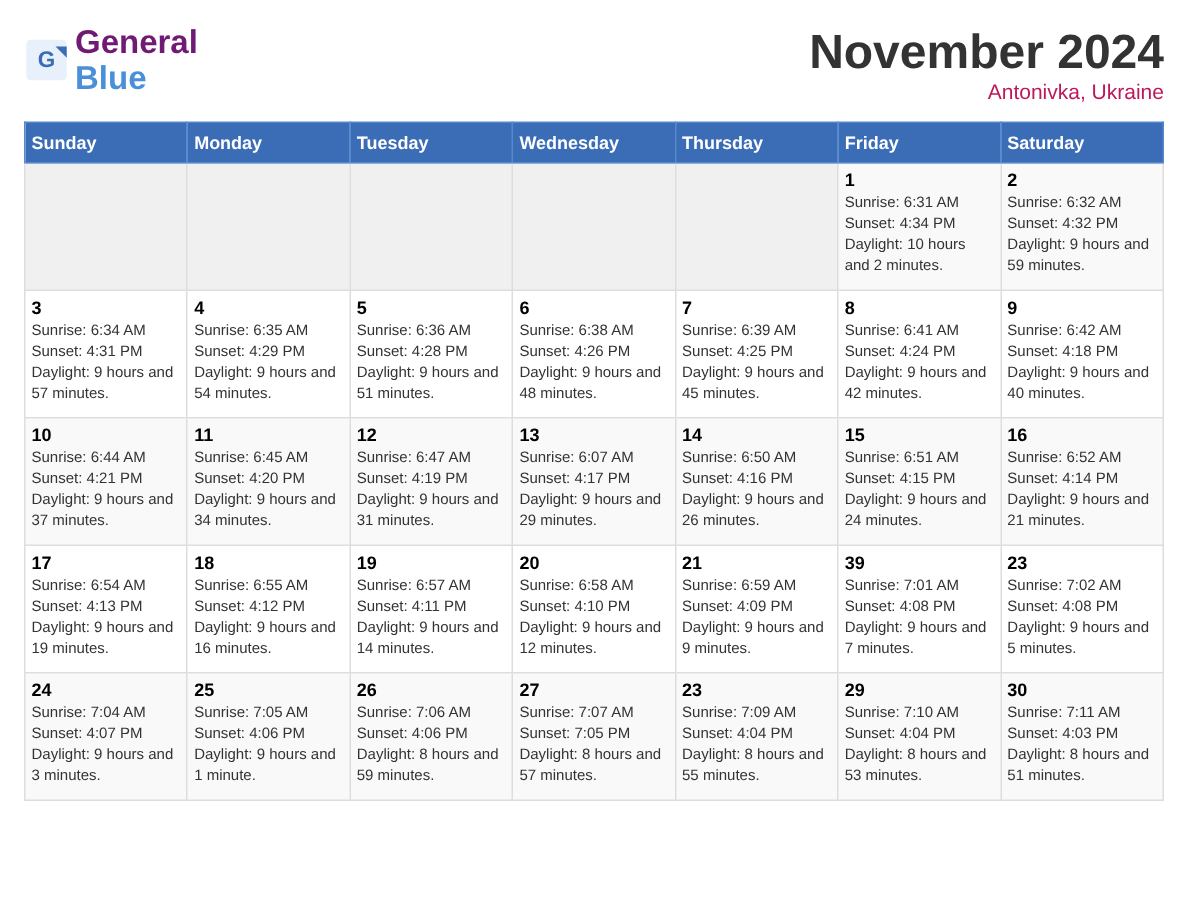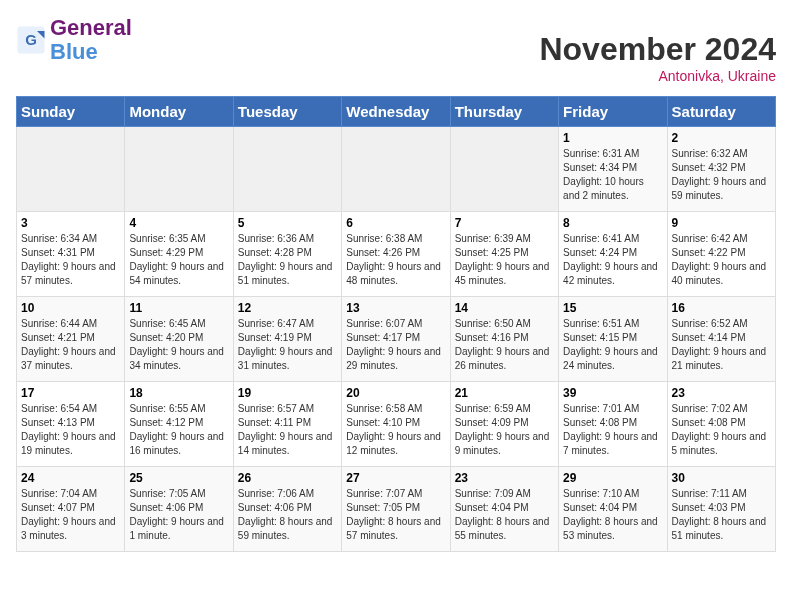--- a/index.html
+++ b/index.html
@@ -32,37 +32,36 @@
       height: 30px;
       margin-right: 4px;
     }
     .title-block {
       text-align: right;
     }
     .month-title {
       font-size: 32px;
       font-weight: bold;
       color: #333;
-      margin-top: 15px;
     }
     .subtitle {
       font-size: 14px;
       color: #be185d;
     }
     table {
       width: 100%;
       border-collapse: collapse;
       font-size: 11px;
     }
     thead tr th {
       background: #3a6db5;
       color: #fff;
       padding: 6px 4px;
       text-align: left;
-      font-size: 15px;
+      font-size: 12px;
       font-weight: bold;
       border: 1px solid #5588cc;
     }
     tbody tr td {
       vertical-align: top;
       padding: 4px;
       border: 1px solid #ddd;
       width: calc(100% / 7);
       min-height: 70px;
       height: 85px;
@@ -180,21 +179,21 @@
         <td>
           <span class="day-num">8</span>
           <div class="day-info">Sunrise: 6:41 AM
 Sunset: 4:24 PM
 Daylight: 9 hours
 and 42 minutes.</div>
         </td>
         <td>
           <span class="day-num">9</span>
           <div class="day-info">Sunrise: 6:42 AM
-Sunset: 4:22 PM
+Sunset: 4:18 PM
 Daylight: 9 hours
 and 40 minutes.</div>
         </td>
       </tr>
       <tr>
         <td>
           <span class="day-num">10</span>
           <div class="day-info">Sunrise: 6:44 AM
 Sunset: 4:21 PM
 Daylight: 9 hours

